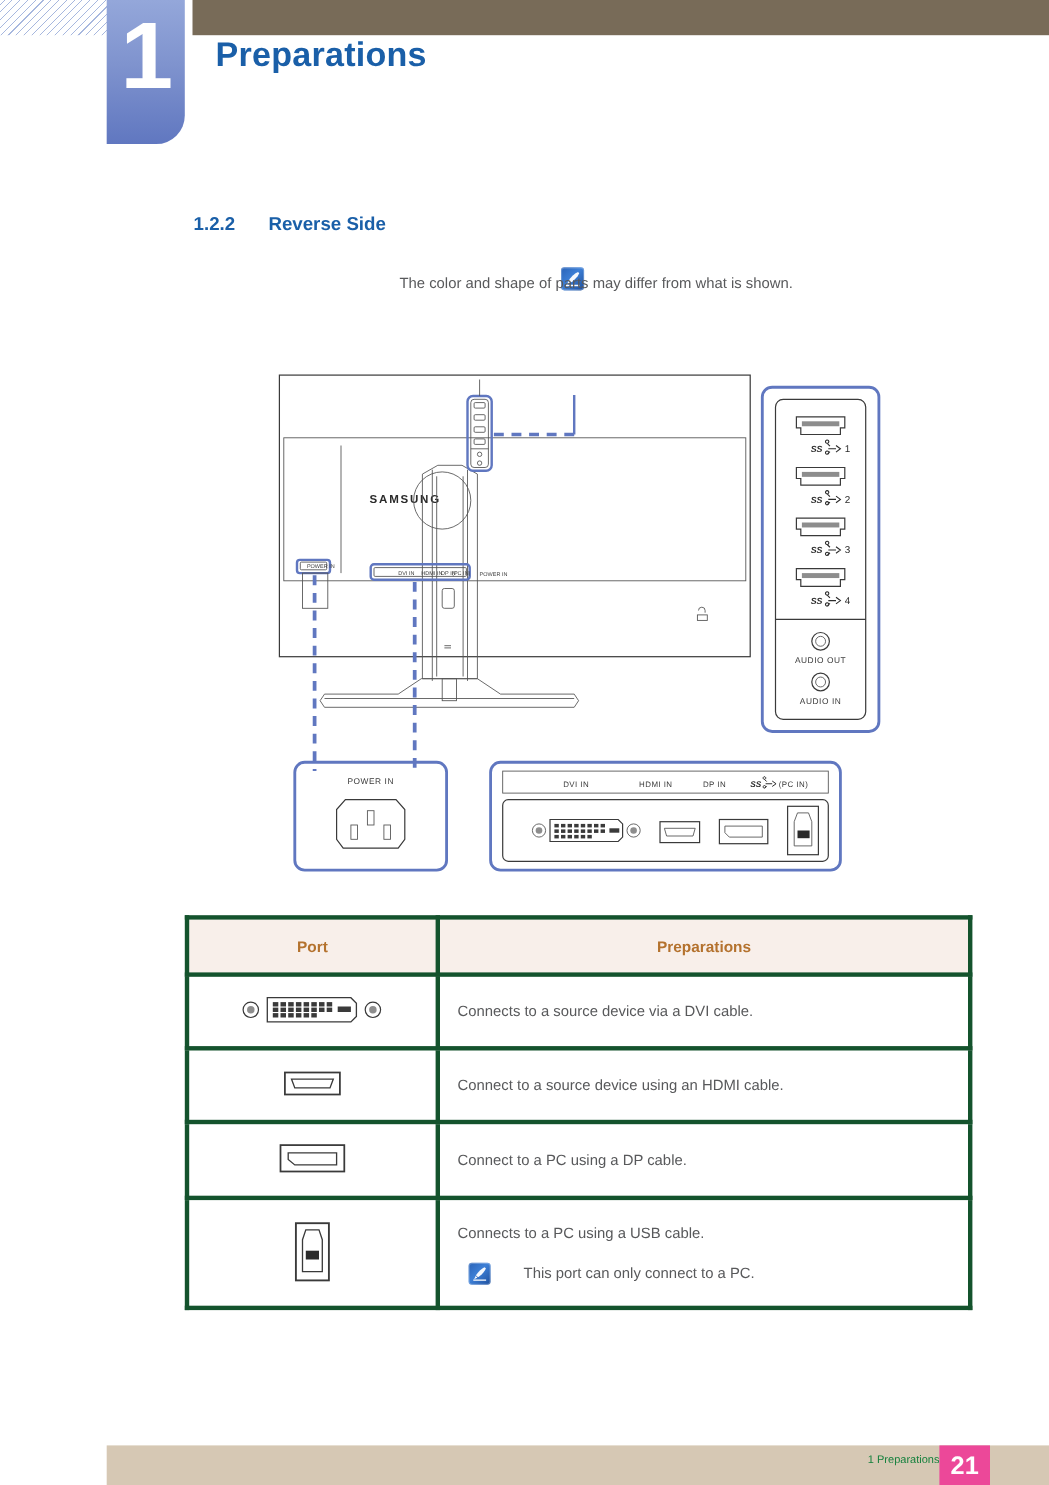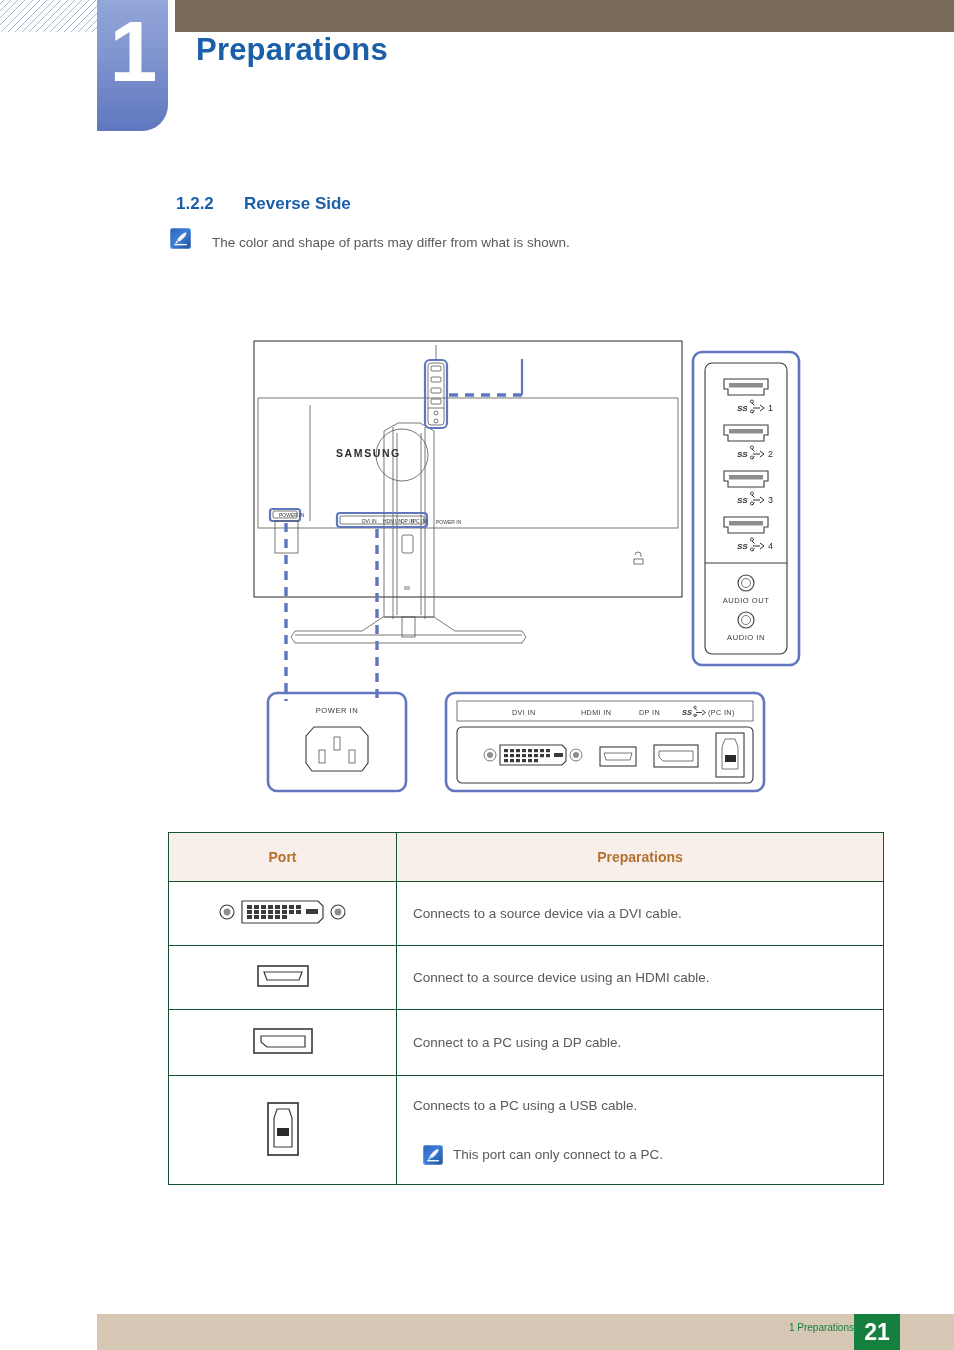--- a/index.html
+++ b/index.html
@@ -51,21 +51,21 @@
   }
 
   
   .section-head {
     position: absolute; left: 176px; top: 194px;
     font-size: 17px; font-weight: bold; color: #1a5fa8;
   }
   .section-head .num { display: inline-block; width: 68px; }
 
   
-  .note-block { position: absolute; left: 170px; top: 228px; width: 700px; }
+  .note-block { position: absolute; left: 170px; top: 243px; width: 700px; text-align: center; }
   .note-icon {
     width: 21px; height: 21px; border-radius: 3px;
     background: linear-gradient(135deg, #2a63b8 0%, #3d7fd6 45%, #1d4e9c 100%);
     display: inline-block; position: relative; vertical-align: top;
     box-shadow: inset 0 0 0 1px rgba(255,255,255,.25);
   }
   .note-icon svg { position: absolute; left: 2px; top: 2px; }
   .note-lines {
     position: absolute; left: 42px; top: 0px; width: 660px;
     font-size: 13.5px; line-height: 29px; color: #58595b;
@@ -77,55 +77,55 @@
 
   
   .port-table {
     position: absolute; left: 168px; top: 832px;
     width: 716px;
     border-collapse: collapse;
     font-size: 13.5px;
     color: #58595b;
   }
   .port-table th, .port-table td {
-    border: 1px solid #14532d;
+    border: 4px solid #14532d;
     padding: 16px;
   }
   .port-table thead th {
     background: #f8efea;
     color: #b4722e;
     font-size: 14px;
     font-weight: bold;
     height: 38px;
     text-align: center;
   }
   .col-port { width: 228px; }
   .cell-port {
     text-align: center; vertical-align: middle; padding: 14px 0;
   }
   .cell-desc {
     padding: 14px 18px; vertical-align: middle; line-height: 27px;
   }
   .cell-desc .sub-note {
-    display: flex; align-items: center; gap: 10px; margin-top: 22px; padding-left: 10px;
+    display: flex; align-items: center; gap: 30px; margin-top: 10px; padding-left: 10px;
   }
   .cell-desc .sub-note .note-icon { width: 20px; height: 20px; flex: 0 0 auto; }
 
   
   .footer-bar {
     position: absolute; left: 97px; top: 1314px; width: 857px; height: 36px;
     background: #d6c8b4;
   }
   .footer-label {
     position: absolute; right: 100px; top: 1322px;
     font-size: 10px; color: #15803d;
   }
   .footer-page {
     position: absolute; left: 854px; top: 1314px; width: 46px; height: 36px;
-    background: #15803d; color: #ffffff;
+    background: #ec4899; color: #ffffff;
     font-size: 23px; font-weight: bold;
     display: flex; align-items: center; justify-content: center;
   }
 </style>
 </head>
 <body>
 
 <div class="hatch"></div>
 <div class="brown-bar"></div>
 <div class="chapter-tab">

